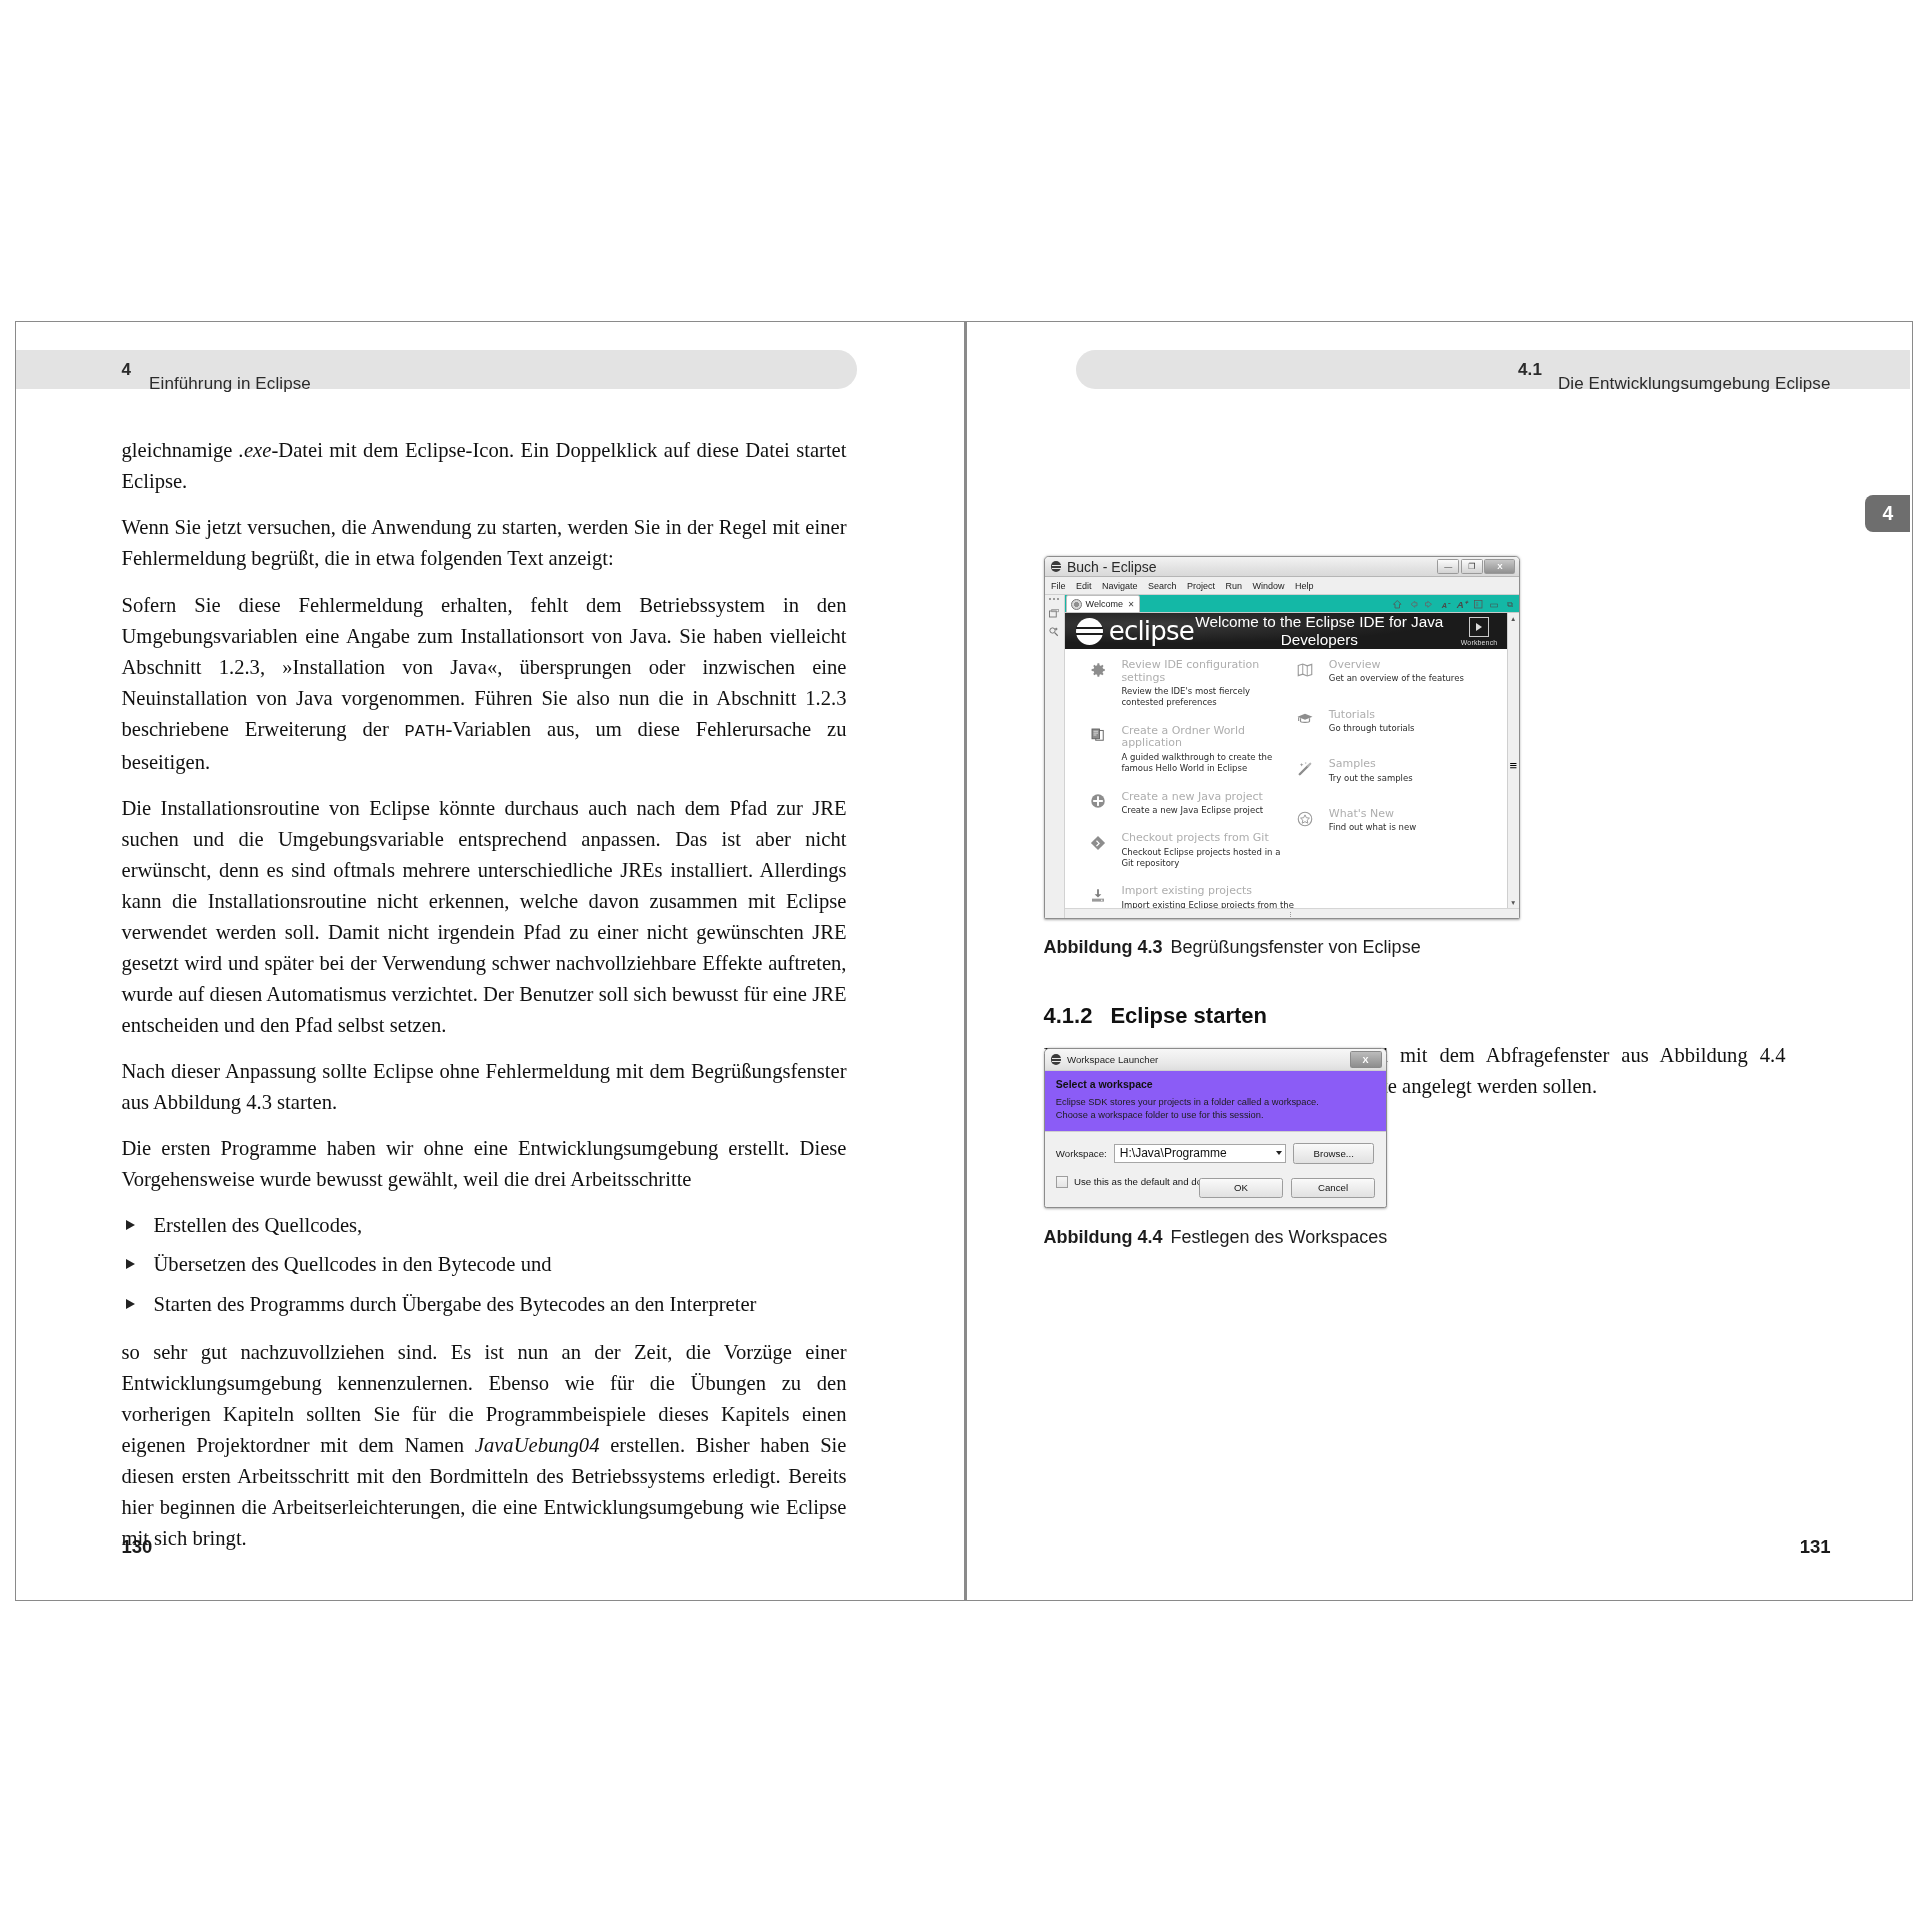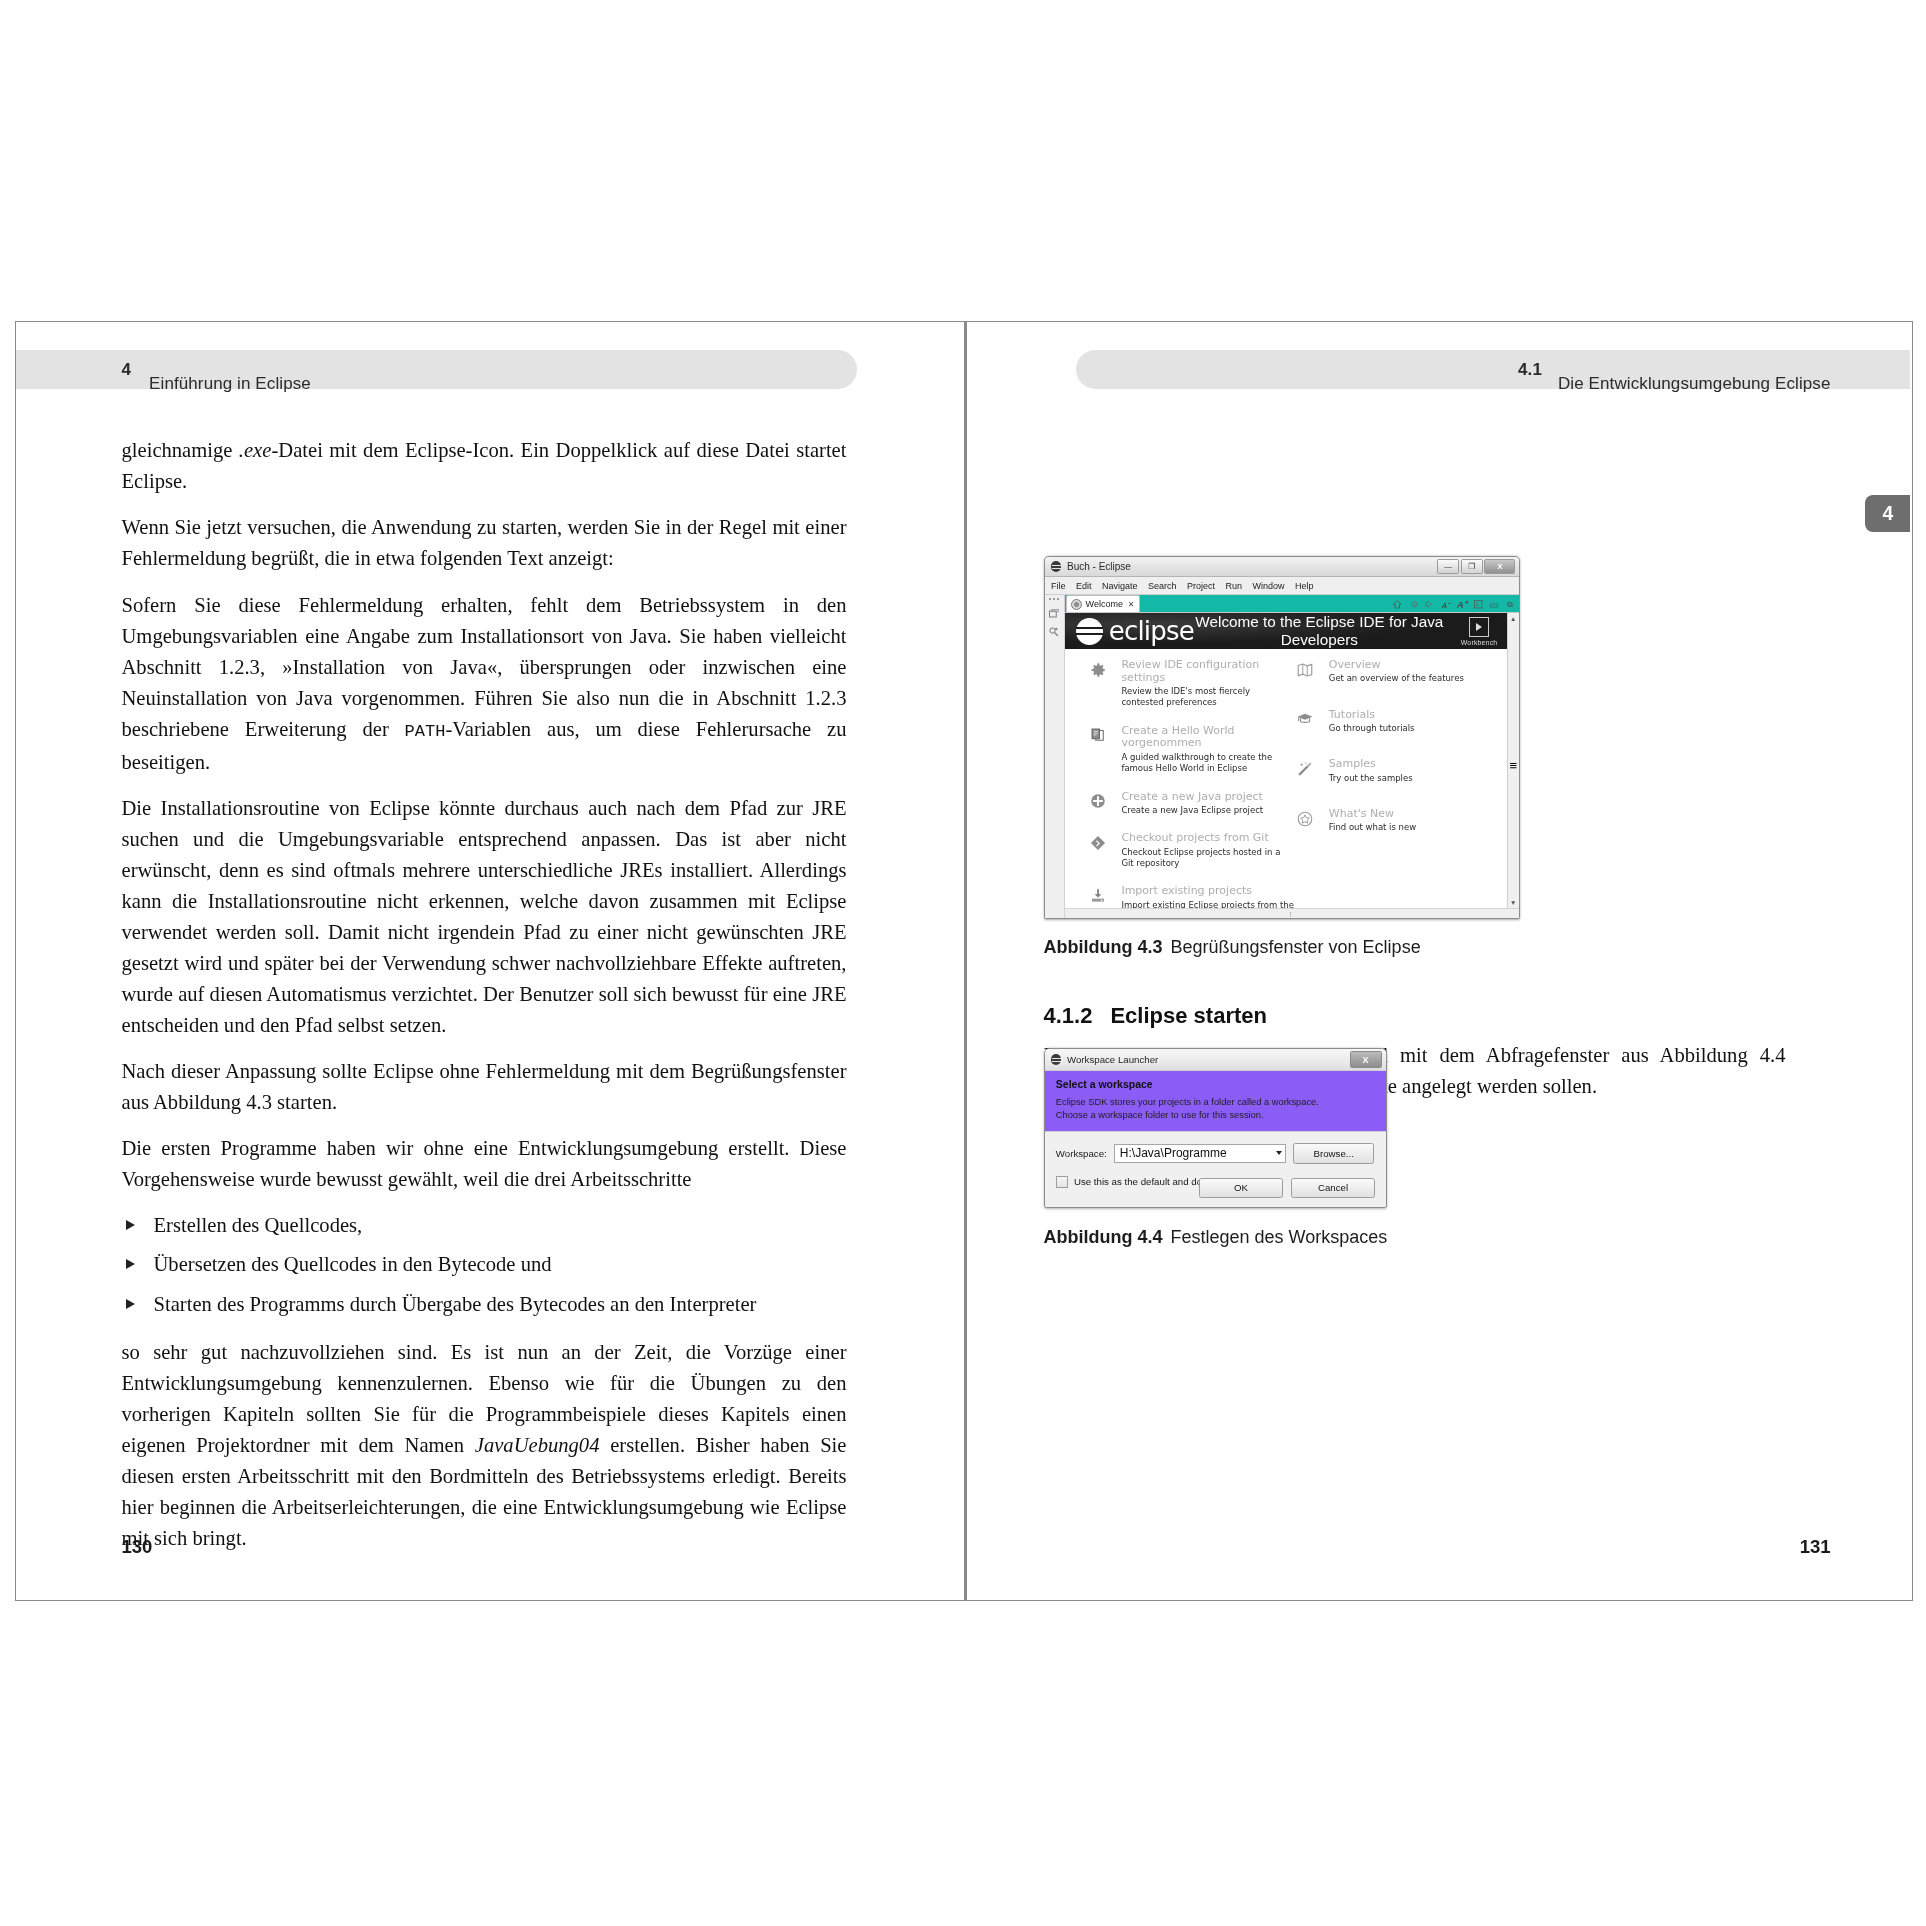--- a/index.html
+++ b/index.html
@@ -158,21 +158,21 @@
     overflow: hidden;
   }
   .ide-titlebar {
     height: 19.3px;
     background: linear-gradient(180deg,#f3f3f3 0%,#e2e2e2 60%,#d9d9d9 100%);
     display: flex; align-items: center;
     padding: 0 3.2px 0 6.4px;
     border-bottom: 0.8px solid #b5b5b5;
     position: relative;
   }
-  .ide-title { font-size: 10px; color: #2a2a2a; margin-left: 5.6px; }
+  .ide-title { font-size: 14px; color: #2a2a2a; margin-left: 5.6px; }
   .ecl-dot {
     width: 10.5px; height: 10.5px; border-radius: 50%;
     background: #3a3a3a; position: relative; flex: none;
   }
   .ecl-dot::before, .ecl-dot::after {
     content:''; position:absolute; left:0.8px; right:0.8px; height:1px; background:#e9e9e9;
   }
   .ecl-dot::before { top: 4px; }
   .ecl-dot::after { top: 6.4px; }
   .win-btns { position: absolute; right: 3.2px; top: 1.6px; display: flex; gap: 1.6px; }
@@ -529,21 +529,21 @@
 
                     <div class="wl-item">
                       <div class="wl-ico">
                         <svg width="18" height="18" viewBox="0 0 24 24">
                             <rect x="9" y="6" width="10" height="13" fill="#fff" stroke="#6f6f6f" stroke-width="1.4"></rect>
                             <rect x="4" y="4" width="10" height="13" fill="#8d8d8d" stroke="#5e5e5e" stroke-width="1.2"></rect>
                             <path d="M6 7h6M6 9.5h6M6 12h4" stroke="#e8e8e8" stroke-width="1.1"></path>
                           </svg>
                       </div>
                       <div class="wl-txt">
-                        <div class="wl-title">Create a Hello World vorgenommen</div>
+                        <div class="wl-title">Create a Ordner World application</div>
                         <div class="wl-desc">A guided walkthrough to create the famous Hello World in Eclipse</div>
                       </div>
                     </div>
 
                     <div class="wl-item">
                       <div class="wl-ico">
                         <svg width="18" height="18" viewBox="0 0 24 24">
                             <circle cx="12" cy="12" r="9" fill="#8d8d8d"></circle>
                             <path d="M12 6.5v11M6.5 12h11" stroke="#fff" stroke-width="2.6" stroke-linecap="round"></path>
                           </svg>

